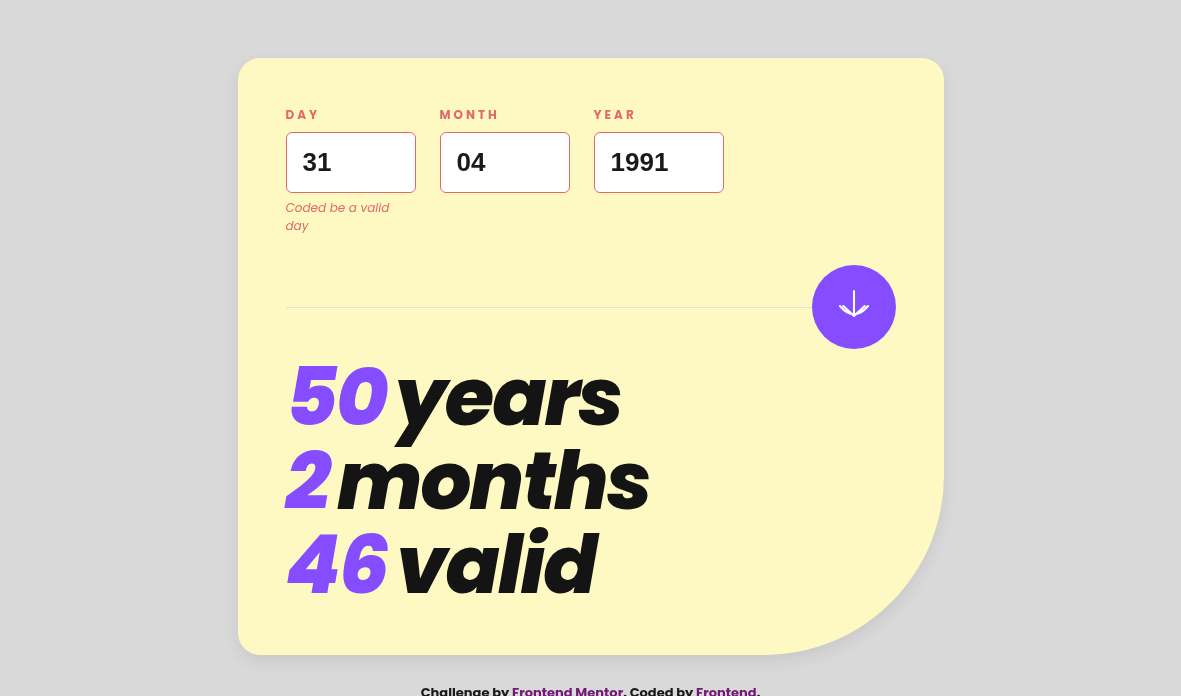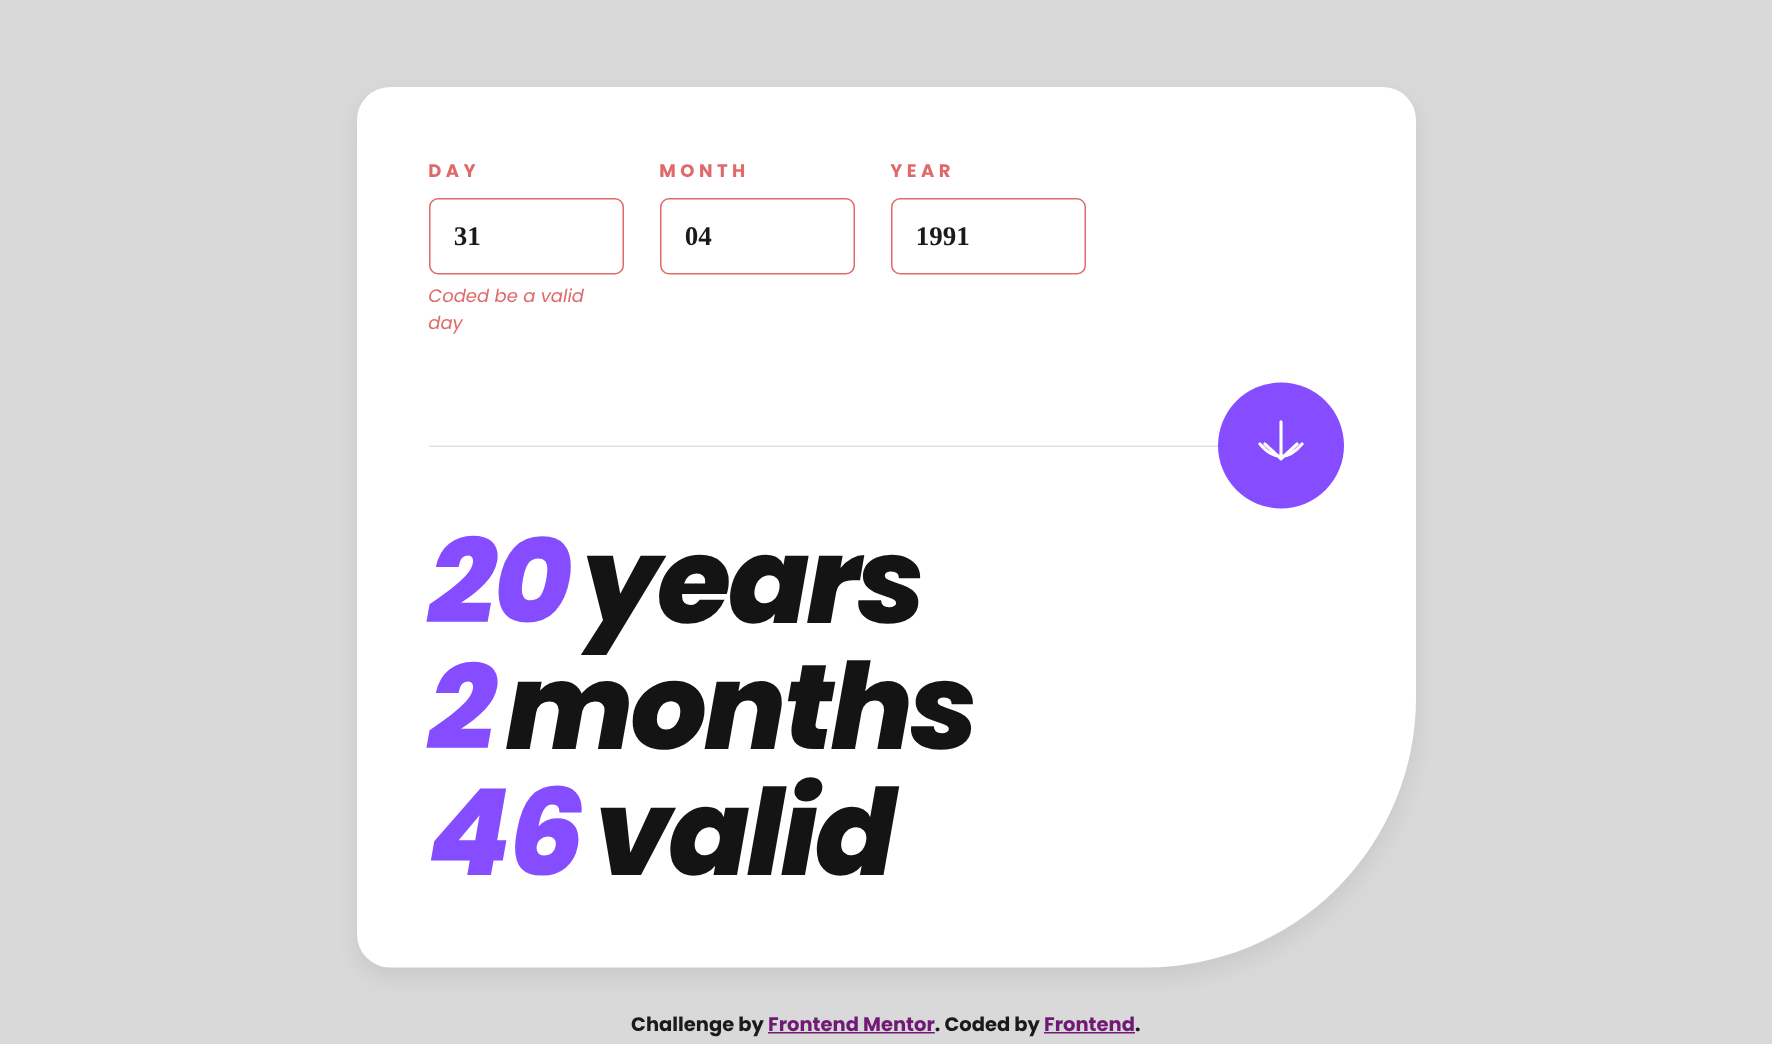--- a/index.html
+++ b/index.html
@@ -11,21 +11,21 @@
       background: #d9d9d9;
       min-height: 696px;
       width: 1181px;
       font-family: 'Poppins', -apple-system, BlinkMacSystemFont, 'Segoe UI', Arial, sans-serif;
       display: flex;
       flex-direction: column;
       align-items: center;
       padding-top: 58px;
     }
     .card {
-      background: #ffffff;
+      background: #fef9c3;
       width: 706px;
       border-radius: 22px;
       border-bottom-right-radius: 180px;
       padding: 48px 48px 48px 48px;
       box-shadow: 0 6px 16px rgba(0,0,0,0.08);
       position: relative;
     }
     .inputs-row {
       display: flex;
       gap: 24px;
@@ -40,24 +40,24 @@
       font-weight: 700;
       letter-spacing: 3px;
       color: #e06a6a;
       margin-bottom: 8px;
       text-transform: uppercase;
     }
     .input {
       border: 1px solid #e06a6a;
       border-radius: 6px;
       padding: 14px 16px;
-      font-size: 18px;
+      font-size: 26px;
       font-weight: 800;
       color: #1a1a1a;
-      font-family: Liberation Serif, serif;
+      font-family: Liberation Sans, sans-serif;
       outline: none;
       width: 100%;
     }
     .error {
       font-size: 12px;
       font-style: italic;
       color: #e06a6a;
       margin-top: 6px;
       font-weight: 400;
     }
@@ -141,21 +141,21 @@
       <span>
         <svg viewBox="0 0 46 44" fill="none" xmlns="http://www.w3.org/2000/svg">
           <path d="M23 4 V34 M23 34 L10 22 M23 34 L36 22 M6 22 Q23 42 40 22" stroke="#ffffff" stroke-width="2.5" stroke-linecap="round" stroke-linejoin="round" fill="none"></path>
         </svg>
       </span>
     </button>
   </div>
 
   <div class="result">
     <div class="result-line">
-      <span class="num">20</span><span>years</span>
+      <span class="num">50</span><span>years</span>
     </div>
     <div class="result-line">
       <span class="num">2</span><span>months</span>
     </div>
     <div class="result-line">
       <span class="num">46</span><span>valid</span>
     </div>
   </div>
 </div>
 

